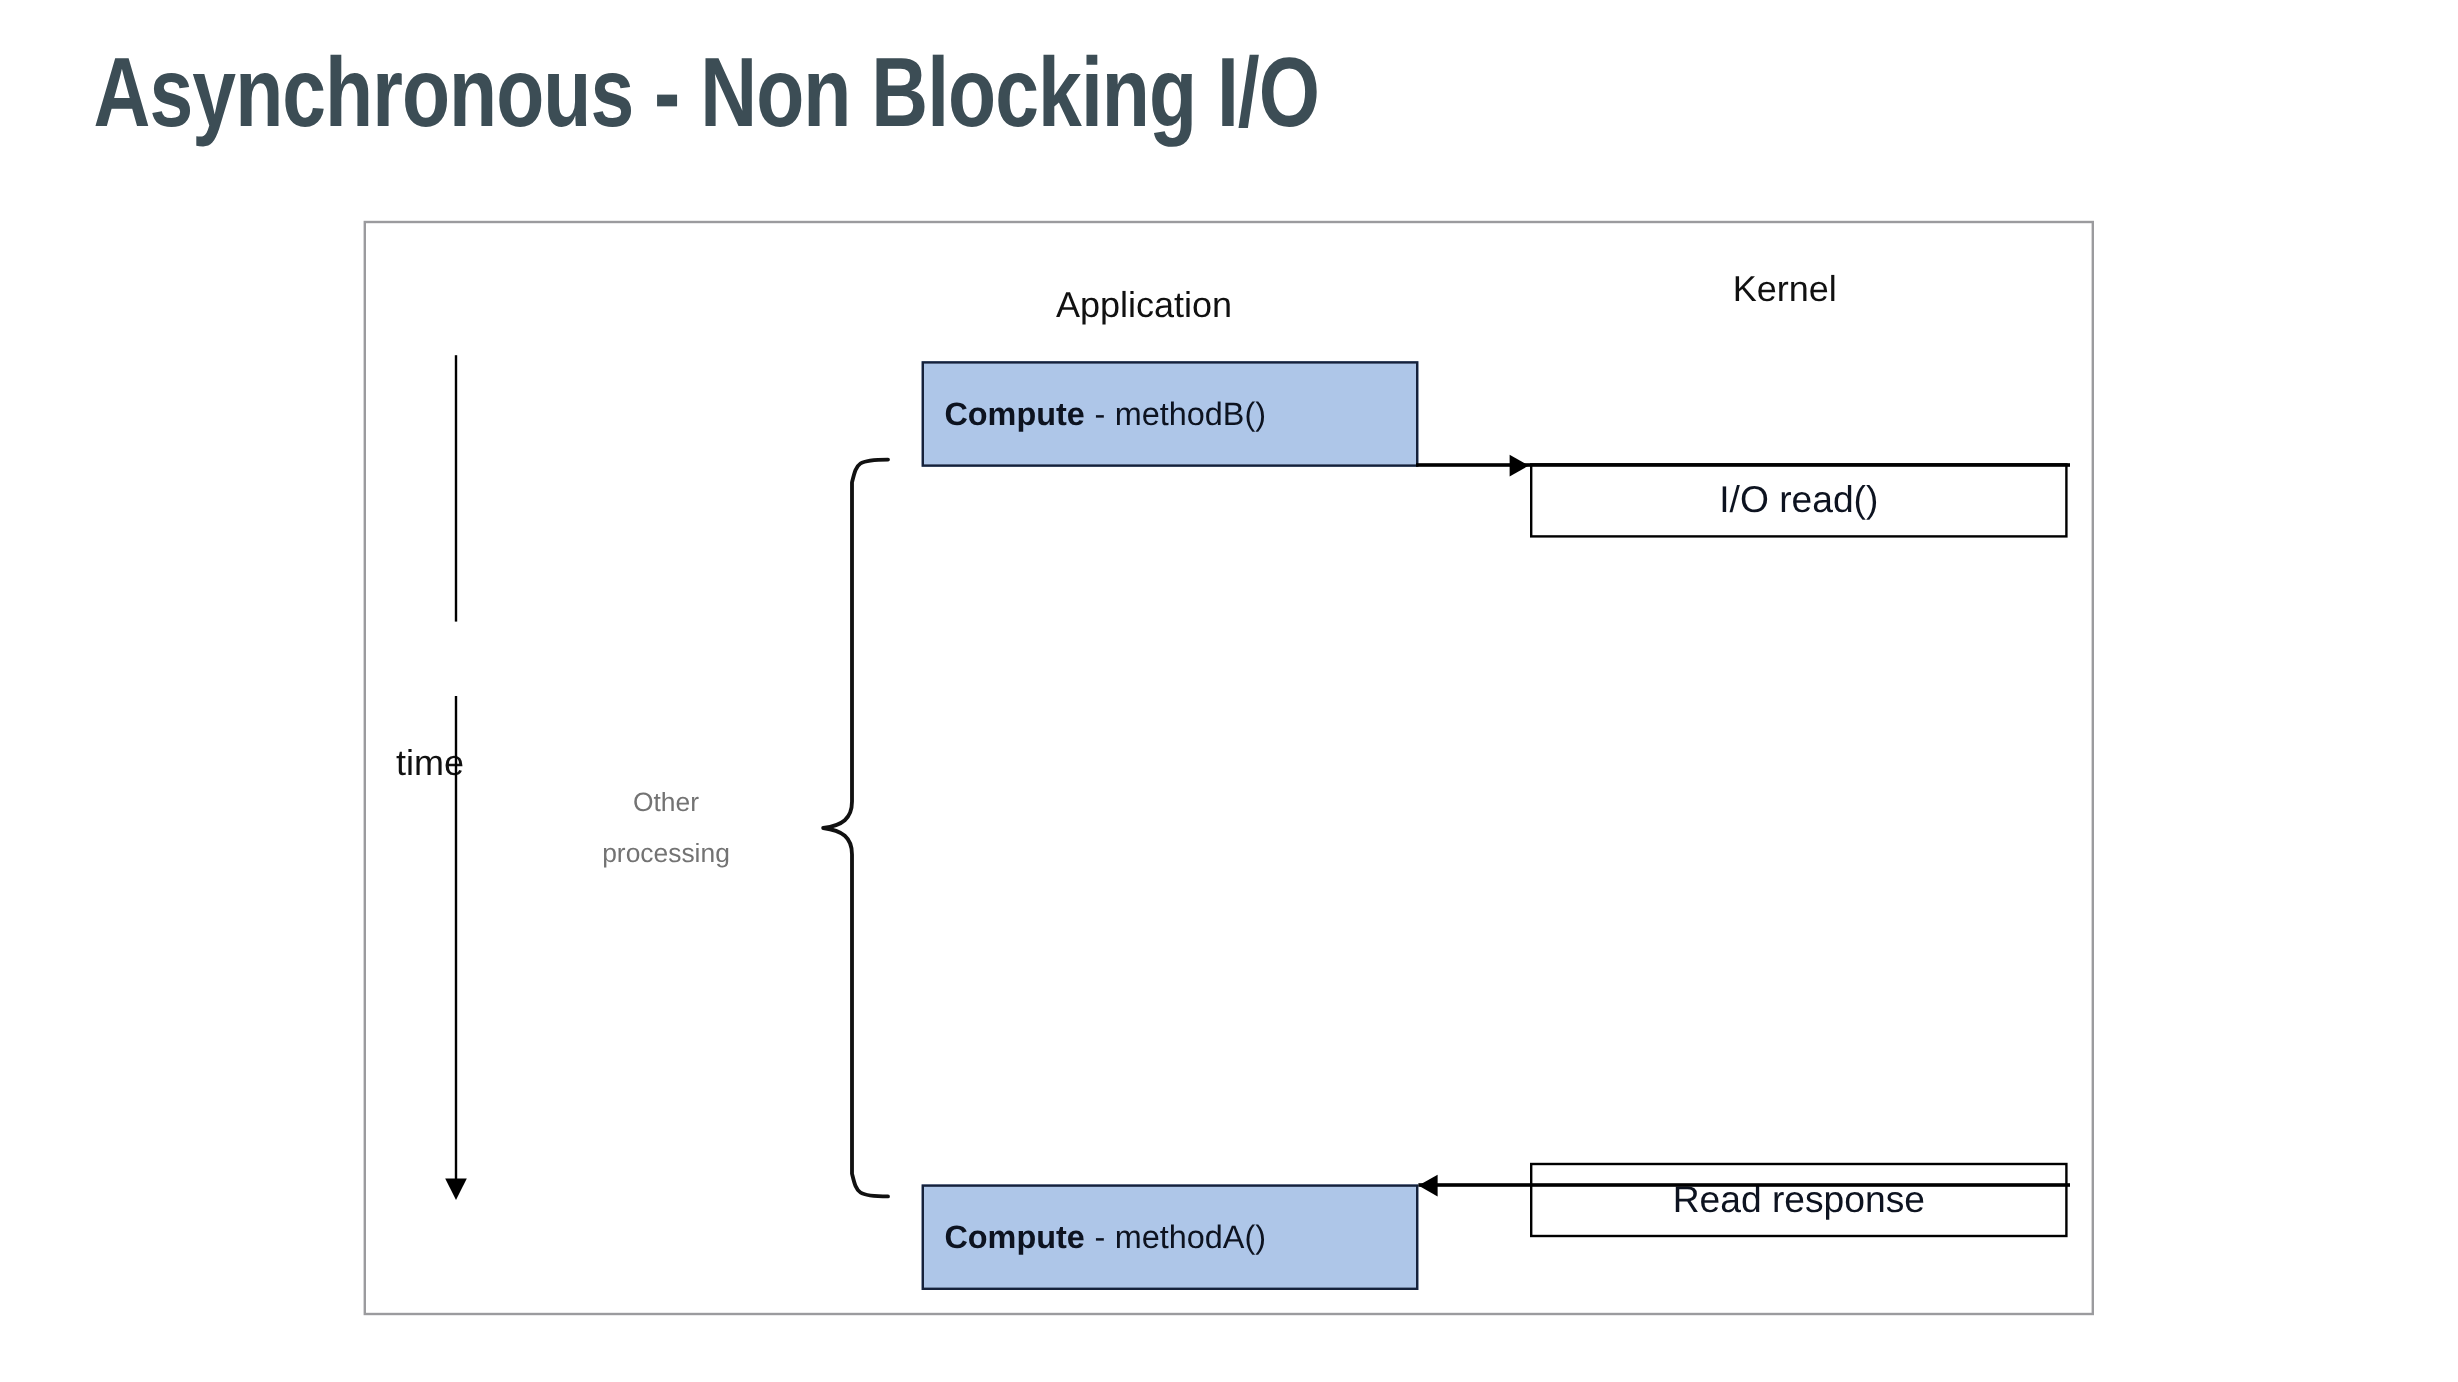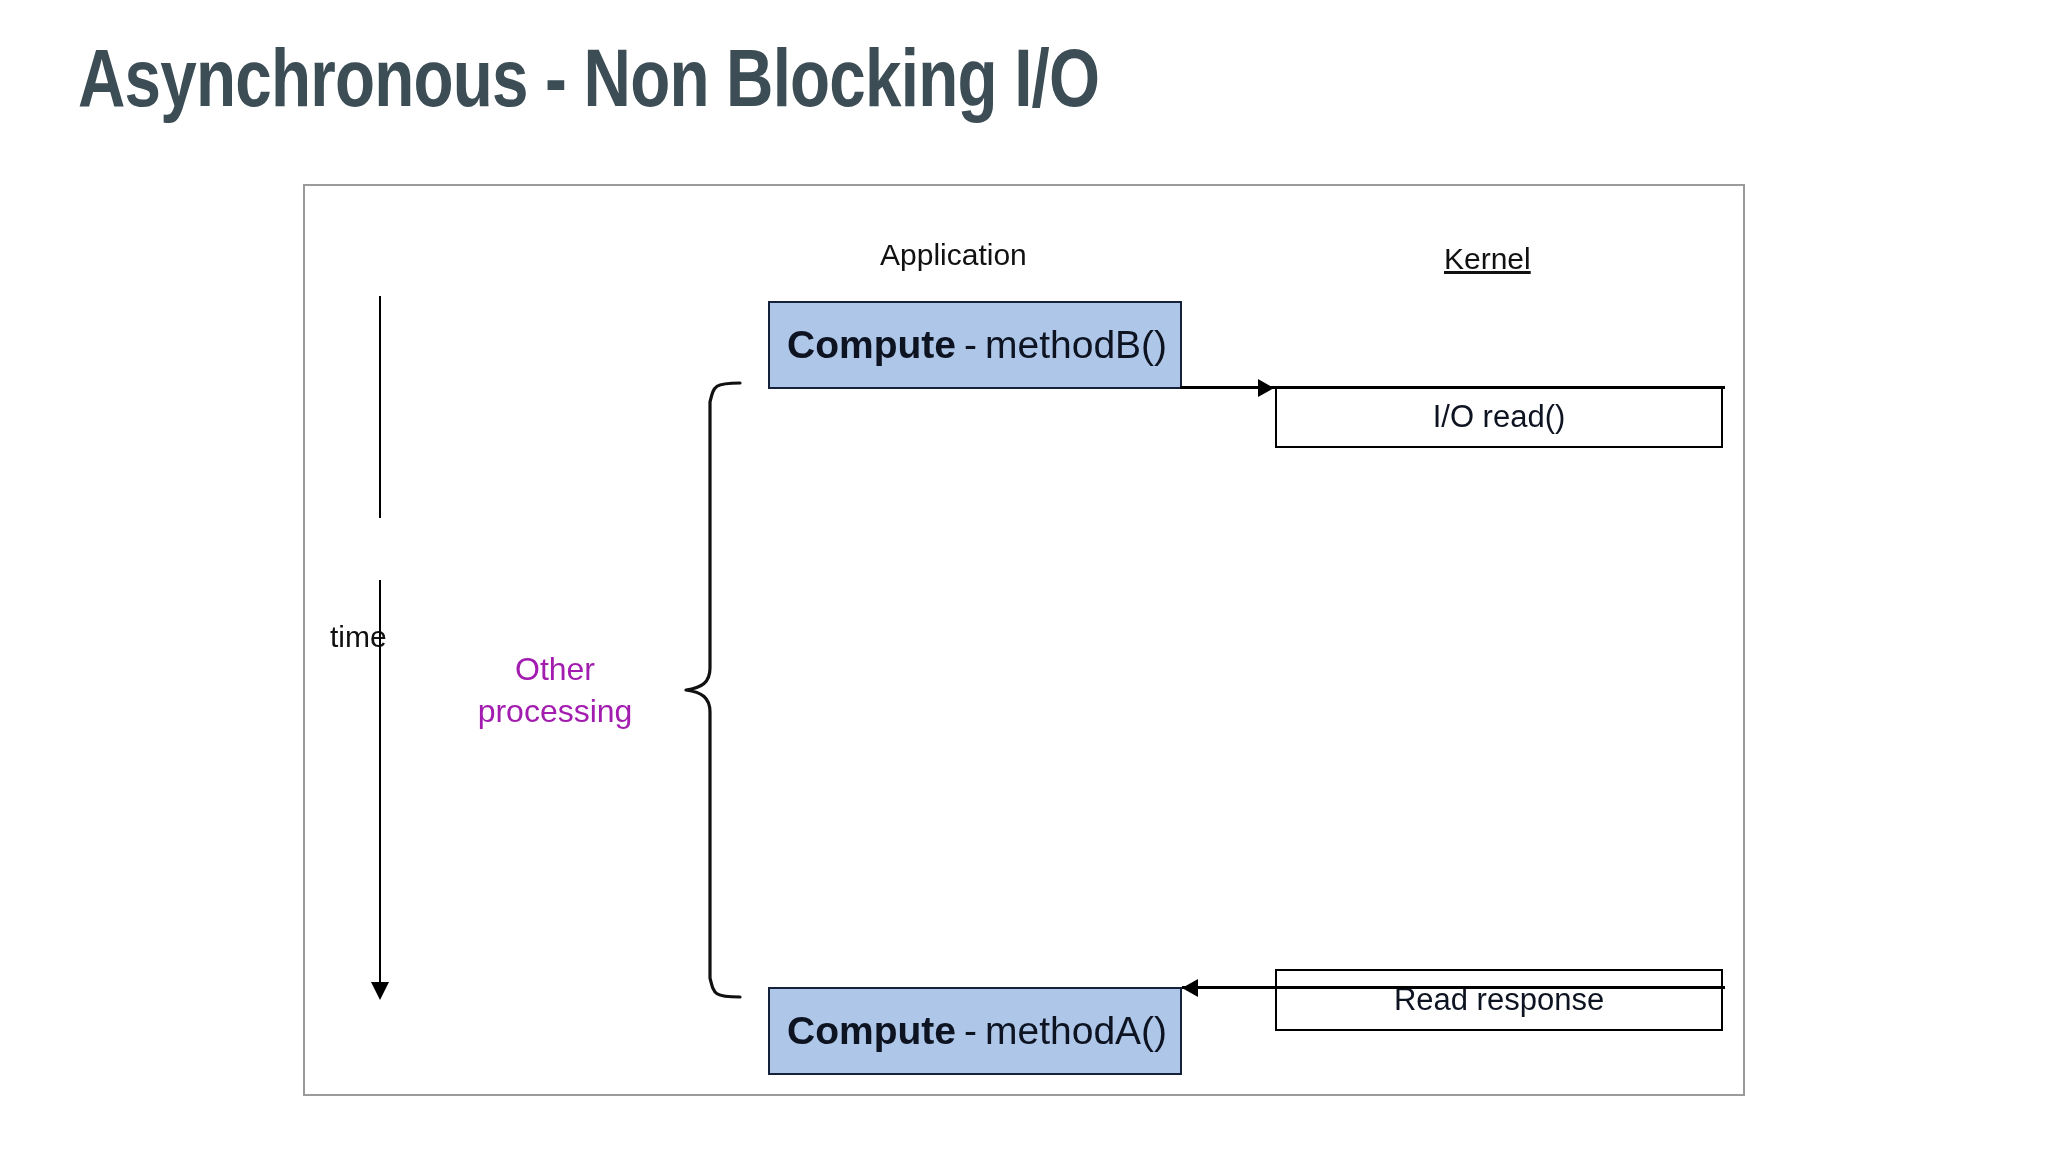--- a/index.html
+++ b/index.html
@@ -44,32 +44,32 @@
   }
 
   
   .col-heading {
     position: absolute;
     font-size: 30px;
     color: #111111;
     white-space: nowrap;
   }
   #heading-application { left: 880px; top: 238px; }
-  #heading-kernel      { left: 1444px; top: 242px; text-decoration: underline; }
+  #heading-kernel      { left: 1444px; top: 225px; }
 
   
   .compute-box {
     position: absolute;
     background: #aec6e8;
     border: 2px solid #15213a;
     box-sizing: border-box;
     display: flex;
     align-items: center;
     padding-left: 17px;
-    font-size: 39px;
+    font-size: 27px;
     color: #0d1320;
     white-space: nowrap;
   }
   .compute-box .kw { font-weight: bold; margin-right: 8px; }
   .compute-box .dash { margin-right: 8px; }
   #compute-a { left: 768px; top: 301px; width: 414px; height: 88px; }
   #compute-b { left: 768px; top: 987px; width: 414px; height: 88px; }
 
   
   .kernel-box {
@@ -139,23 +139,23 @@
     top: 380px;
     width: 70px;
     height: 620px;
   }
   #other-processing-label {
     position: absolute;
     left: 455px;
     top: 648px;
     width: 200px;
     text-align: center;
-    font-size: 32px;
+    font-size: 22px;
     line-height: 42px;
-    color: #a21caf;
+    color: #737373;
   }
 </style>
 </head>
 <body>
 
 <div id="slide-title">Asynchronous - Non Blocking I/O</div>
 
 <div id="diagram-frame"></div>
 
 <div class="col-heading" id="heading-application">Application</div>

